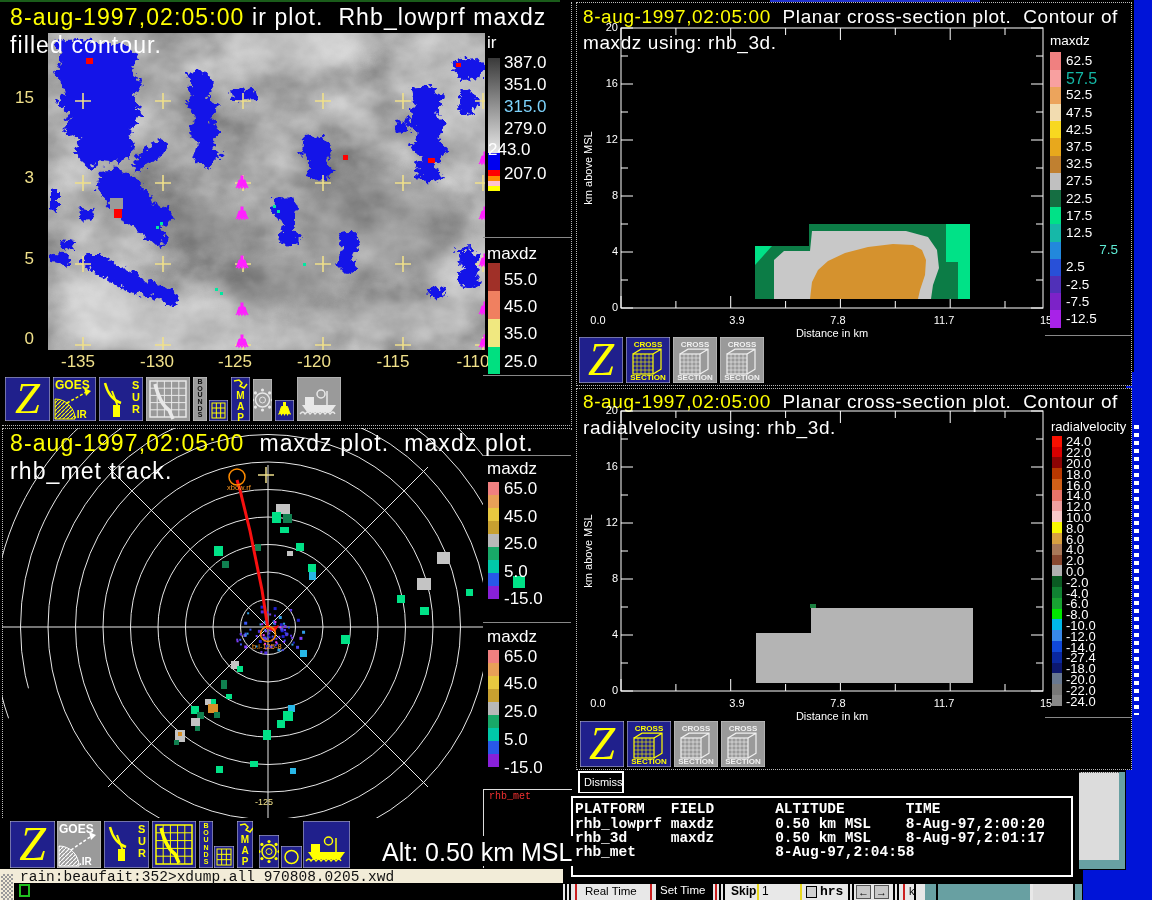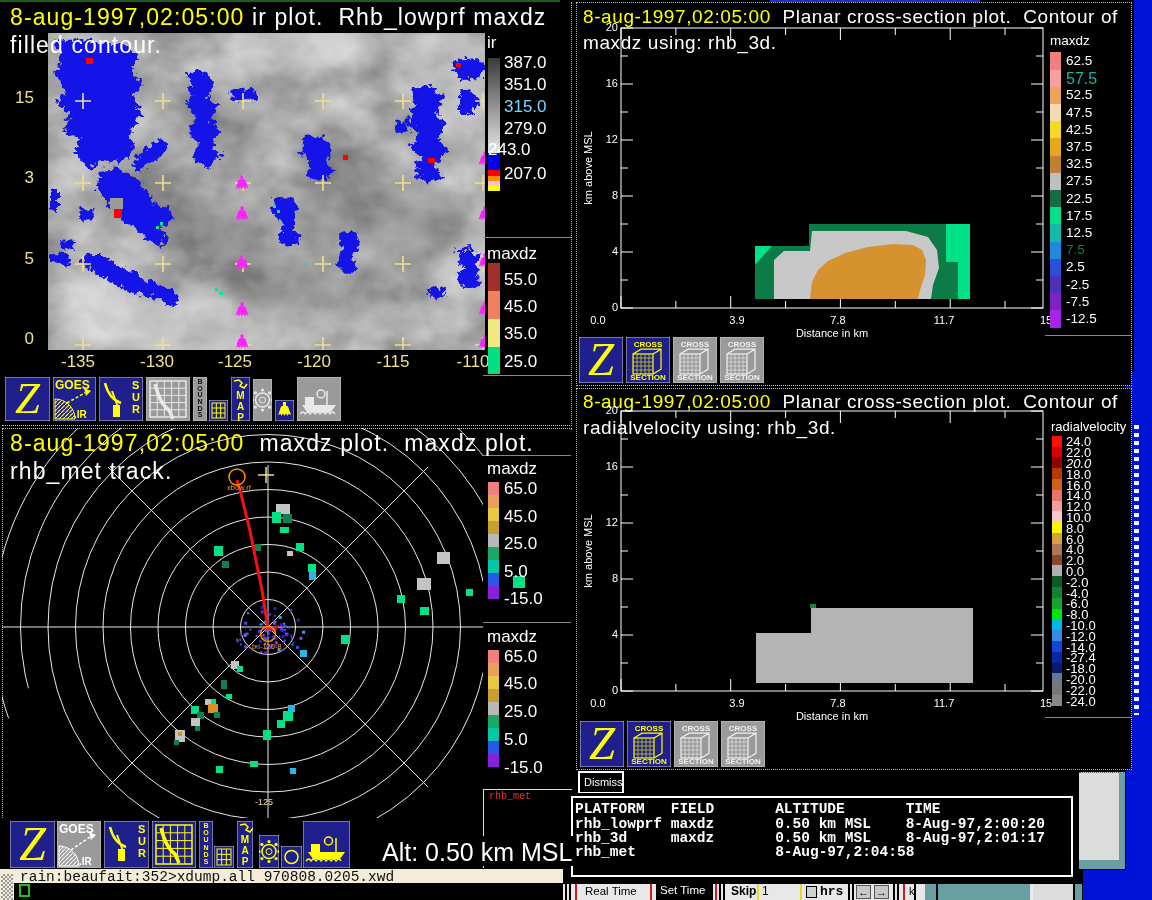--- a/index.html
+++ b/index.html
@@ -383,21 +383,21 @@
 <div style="position:absolute;left:1066px;top:156.1px;width:52px;height:16px;color:#fff;font-size:13.5px;position:absolute;">32.5</div>
 <div style="position:absolute;left:1050px;top:172.79999999999998px;width:11px;height:17.3px;background:#c0c0c0;"></div>
 <div style="position:absolute;left:1066px;top:173.29999999999998px;width:52px;height:16px;color:#fff;font-size:13.5px;position:absolute;">27.5</div>
 <div style="position:absolute;left:1050px;top:189.99999999999997px;width:11px;height:17.3px;background:#156e42;"></div>
 <div style="position:absolute;left:1066px;top:190.49999999999997px;width:52px;height:16px;color:#fff;font-size:13.5px;position:absolute;">22.5</div>
 <div style="position:absolute;left:1050px;top:207.19999999999996px;width:11px;height:17.3px;background:#00e287;"></div>
 <div style="position:absolute;left:1066px;top:207.69999999999996px;width:52px;height:16px;color:#fff;font-size:13.5px;position:absolute;">17.5</div>
 <div style="position:absolute;left:1050px;top:224.39999999999995px;width:11px;height:17.3px;background:#16b8a8;"></div>
 <div style="position:absolute;left:1066px;top:224.89999999999995px;width:52px;height:16px;color:#fff;font-size:13.5px;position:absolute;">12.5</div>
 <div style="position:absolute;left:1050px;top:241.59999999999994px;width:11px;height:17.3px;background:#2288dc;"></div>
-<div style="position:absolute;left:1066px;top:242.09999999999994px;width:52px;height:16px;color:#15803d;font-size:13.5px;position:absolute;">7.5</div>
+<div style="position:absolute;left:1066px;top:242.09999999999994px;width:52px;height:16px;color:#5eead4;font-size:13.5px;position:absolute;text-align:right;">7.5</div>
 <div style="position:absolute;left:1050px;top:258.79999999999995px;width:11px;height:17.3px;background:#2850d8;"></div>
 <div style="position:absolute;left:1066px;top:259.29999999999995px;width:52px;height:16px;color:#fff;font-size:13.5px;position:absolute;">2.5</div>
 <div style="position:absolute;left:1050px;top:275.99999999999994px;width:11px;height:17.3px;background:#5030b8;"></div>
 <div style="position:absolute;left:1066px;top:276.49999999999994px;width:52px;height:16px;color:#fff;font-size:13.5px;position:absolute;">-2.5</div>
 <div style="position:absolute;left:1050px;top:293.19999999999993px;width:11px;height:17.3px;background:#7c22c8;"></div>
 <div style="position:absolute;left:1066px;top:293.69999999999993px;width:52px;height:16px;color:#fff;font-size:13.5px;position:absolute;">-7.5</div>
 <div style="position:absolute;left:1050px;top:310.3999999999999px;width:11px;height:17.3px;background:#a822e8;"></div>
 <div style="position:absolute;left:1066px;top:310.8999999999999px;width:52px;height:16px;color:#fff;font-size:13.5px;position:absolute;">-12.5</div>
 <div style="position:absolute;left:1045px;top:335px;width:86px;height:1px;background:#888;"></div>
 <svg style="position:absolute;left:579px;top:337px;" width="44" height="46">
@@ -512,21 +512,21 @@
     <text x="256.0" y="337" font-size="11" fill="#fff" text-anchor="middle" font-family="Liberation Sans">Distance in km</text>
     <text x="16" y="168.0" font-size="11" fill="#fff" text-anchor="middle" font-family="Liberation Sans" transform="rotate(-90 16 168.0)">km above MSL</text>
   </svg>
 <div style="position:absolute;left:583px;top:417px;width:545px;height:20px;"><span class="t18 w">radialvelocity using: rhb_3d.</span></div>
 <div style="position:absolute;left:1051px;top:419px;width:80px;height:14px;color:#fff;font-size:13px;">radialvelocity</div>
 <div style="position:absolute;left:1052px;top:435.8px;width:10px;height:10.9px;background:#f81000;"></div>
 <div style="position:absolute;left:1066px;top:434.3px;width:52px;height:13px;color:#fff;font-size:13px;position:absolute;">24.0</div>
 <div style="position:absolute;left:1052px;top:446.6px;width:10px;height:10.9px;background:#d80000;"></div>
 <div style="position:absolute;left:1066px;top:445.1px;width:52px;height:13px;color:#fff;font-size:13px;position:absolute;">22.0</div>
 <div style="position:absolute;left:1052px;top:457.40000000000003px;width:10px;height:10.9px;background:#8c0404;"></div>
-<div style="position:absolute;left:1066px;top:455.90000000000003px;width:52px;height:13px;color:#fff;font-size:13px;position:absolute;font-style:italic;">20.0</div>
+<div style="position:absolute;left:1066px;top:455.90000000000003px;width:52px;height:13px;color:#fff;font-size:13px;position:absolute;">20.0</div>
 <div style="position:absolute;left:1052px;top:468.20000000000005px;width:10px;height:10.9px;background:#b83800;"></div>
 <div style="position:absolute;left:1066px;top:466.70000000000005px;width:52px;height:13px;color:#fff;font-size:13px;position:absolute;">18.0</div>
 <div style="position:absolute;left:1052px;top:479.00000000000006px;width:10px;height:10.9px;background:#d06018;"></div>
 <div style="position:absolute;left:1066px;top:477.50000000000006px;width:52px;height:13px;color:#fff;font-size:13px;position:absolute;">16.0</div>
 <div style="position:absolute;left:1052px;top:489.80000000000007px;width:10px;height:10.9px;background:#e87468;"></div>
 <div style="position:absolute;left:1066px;top:488.30000000000007px;width:52px;height:13px;color:#fff;font-size:13px;position:absolute;">14.0</div>
 <div style="position:absolute;left:1052px;top:500.6000000000001px;width:10px;height:10.9px;background:#f0a0a0;"></div>
 <div style="position:absolute;left:1066px;top:499.1000000000001px;width:52px;height:13px;color:#fff;font-size:13px;position:absolute;">12.0</div>
 <div style="position:absolute;left:1052px;top:511.4000000000001px;width:10px;height:10.9px;background:#f8c8c8;"></div>
 <div style="position:absolute;left:1066px;top:509.9000000000001px;width:52px;height:13px;color:#fff;font-size:13px;position:absolute;">10.0</div>

